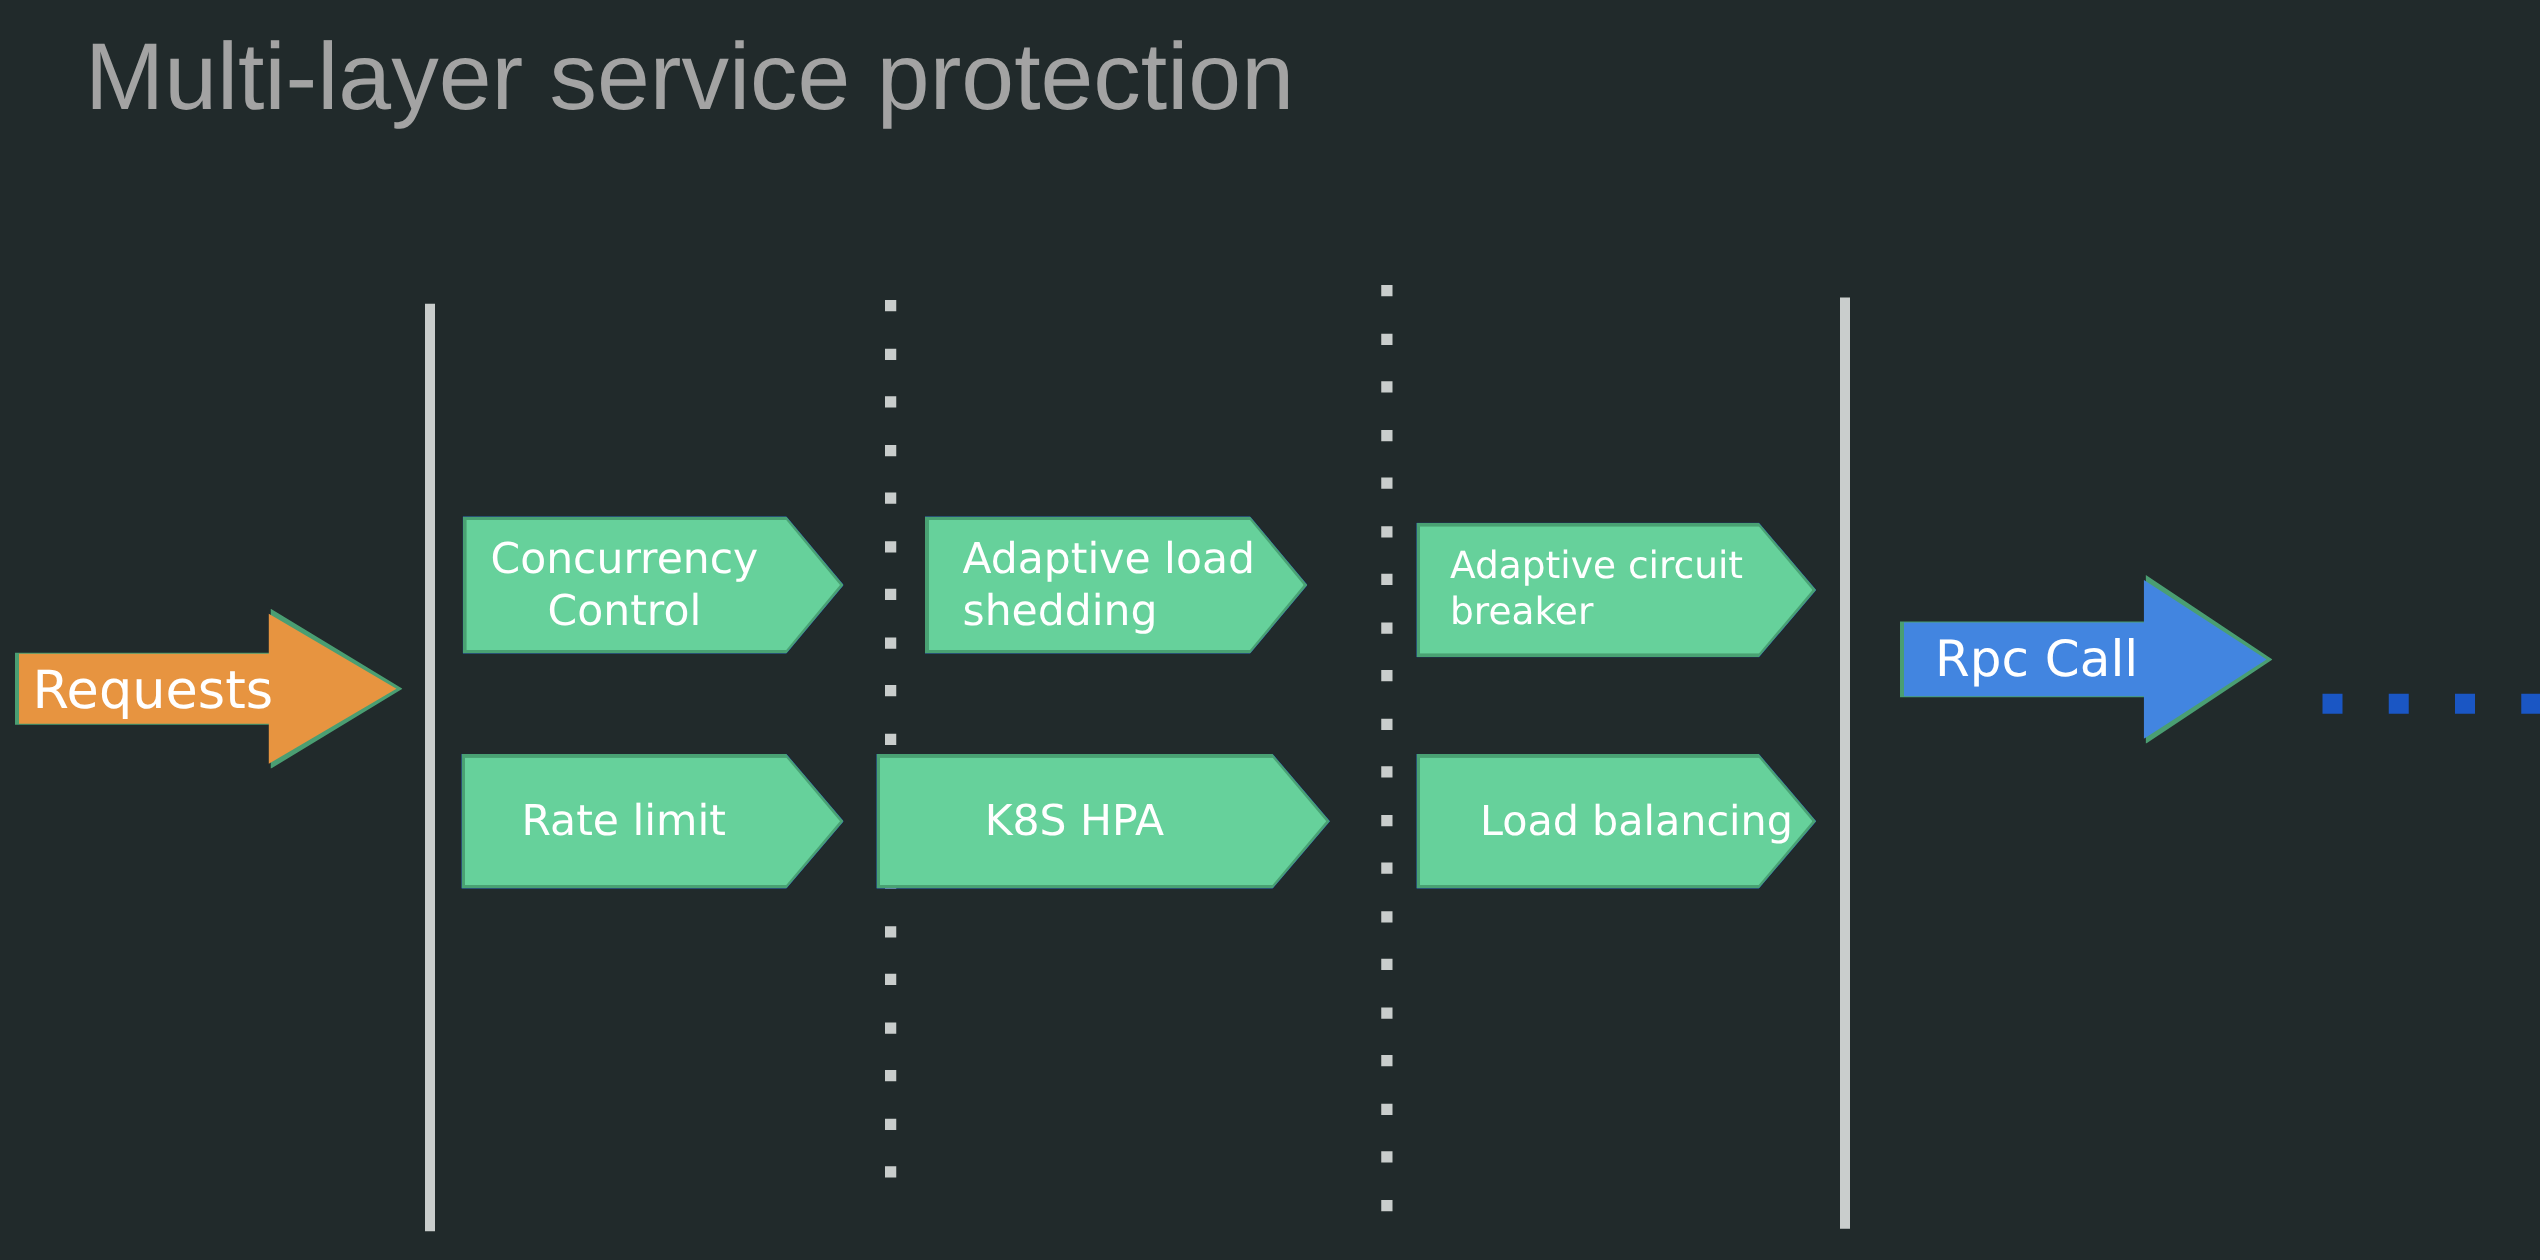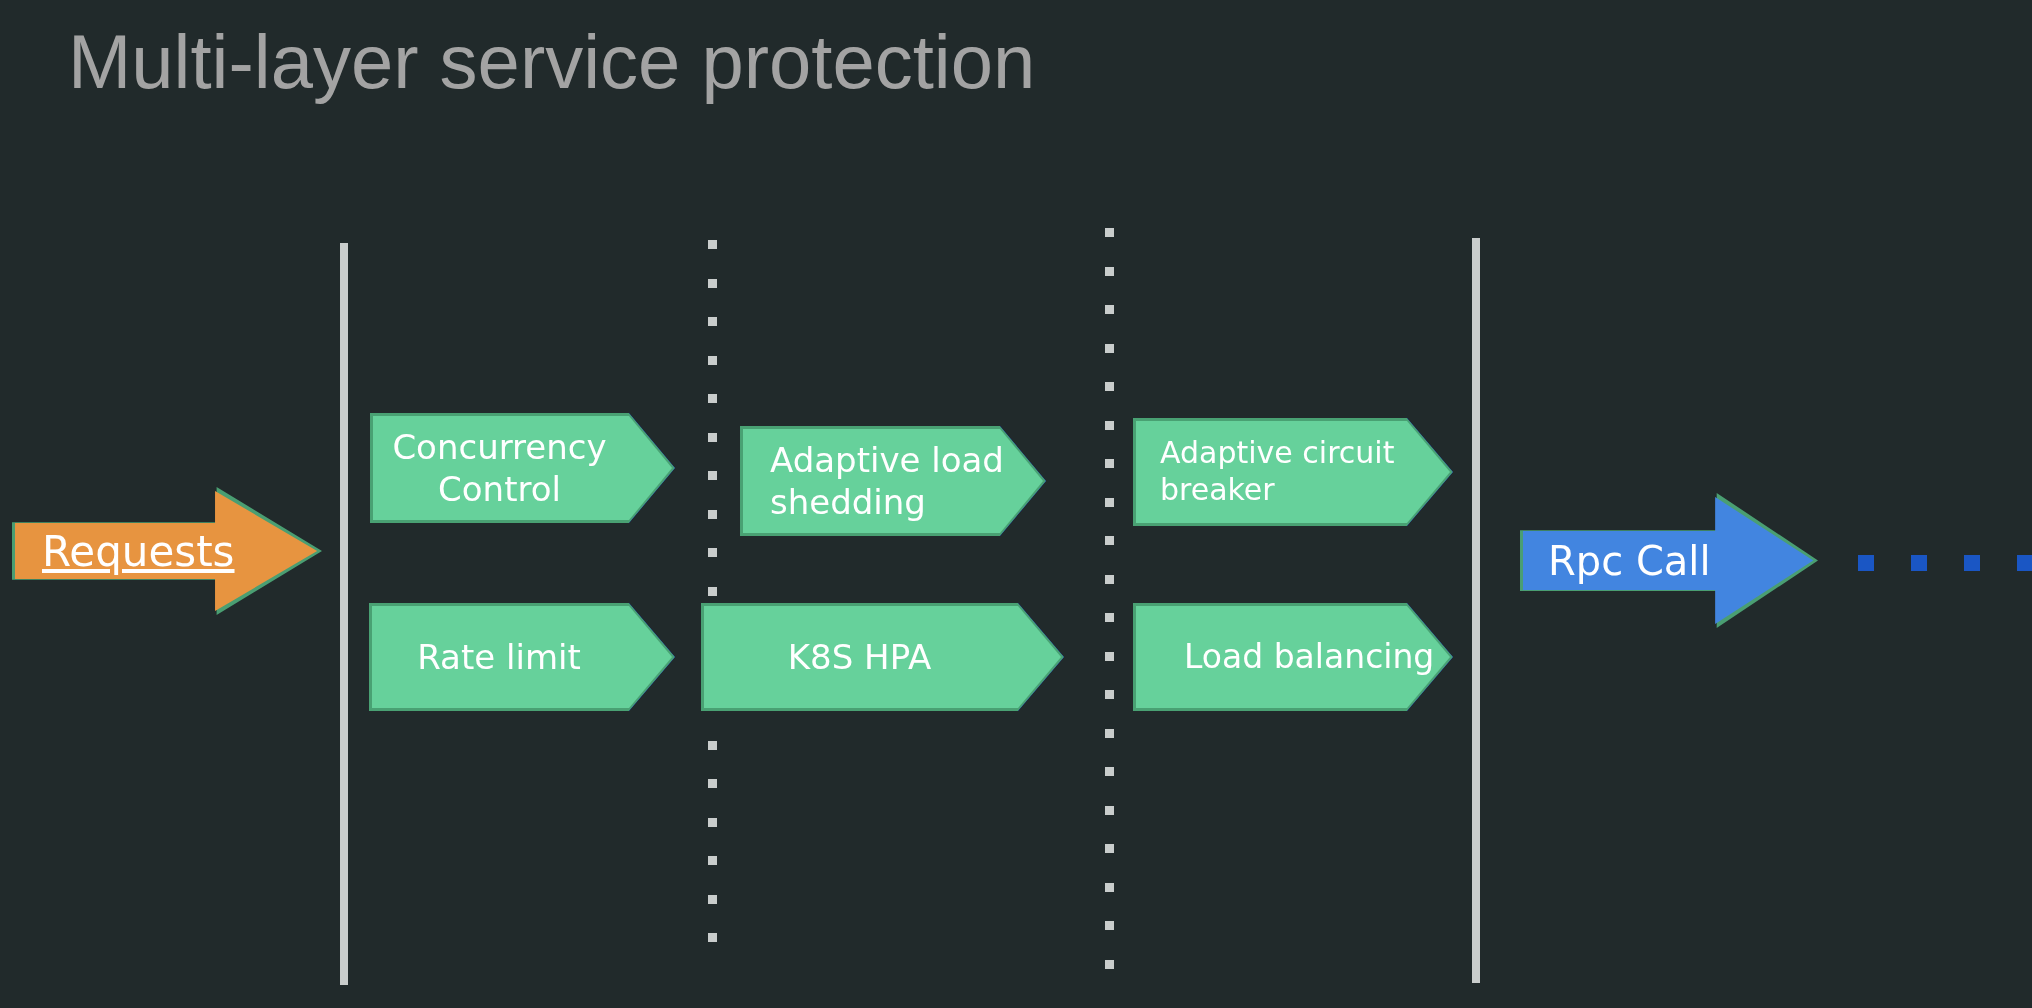--- a/index.html
+++ b/index.html
@@ -172,37 +172,37 @@
       <div class="vdot" style="top: 654.5px;"></div>
       <div class="vdot" style="top: 693px;"></div>
       <div class="vdot" style="top: 731.5px;"></div>
     </div>
 
   <div class="vline-solid" style="left:1472px; top:238px; height:745px;"></div>
 
   <div class="blockarrow" style="left:12px; top:487px; width:310px; height:128px;">
     <div class="outline"></div>
     <div class="face" style="background:#e79440;"></div>
-    <div class="inner" style="padding-left:30px; font-size:42px;text-decoration:underline;">Requests</div>
+    <div class="inner" style="padding-left:14px; font-size:42px;">Requests</div>
   </div>
 
   <div class="chev chev-green lbl-center" style="left:370px; top:413px; width:305px; height:110px;">
     <div class="edge"></div>
     <div class="chev-face"></div>
     <div class="inner" style="width:100%; padding-right:46px; font-size:34px; line-height:1.25; white-space:pre-line;">Concurrency
 Control</div>
   </div>
 
   <div class="chev chev-green lbl-center" style="left:369px; top:603px; width:306px; height:108px;">
     <div class="edge"></div>
     <div class="chev-face"></div>
     <div class="inner" style="width:100%; padding-right:46px; font-size:34px; line-height:1.25;">Rate limit</div>
   </div>
 
-  <div class="chev chev-green lbl-left" style="left:740px; top:413px; width:306px; height:110px;margin-top:13px;">
+  <div class="chev chev-green lbl-left" style="left:740px; top:413px; width:306px; height:110px;">
     <div class="edge"></div>
     <div class="chev-face"></div>
     <div class="inner" style="padding-left:30px; font-size:34px; line-height:1.25; white-space:pre-line;">Adaptive load
 shedding</div>
   </div>
 
   <div class="chev chev-green lbl-center" style="left:701px; top:603px; width:363px; height:108px;">
     <div class="edge"></div>
     <div class="chev-face"></div>
     <div class="inner" style="width:100%; padding-right:46px; font-size:34px; line-height:1.25;">K8S HPA</div>
@@ -214,21 +214,21 @@
     <div class="inner" style="padding-left:27px; font-size:30px; line-height:1.22; white-space:pre-line;">Adaptive circuit
 breaker</div>
   </div>
 
   <div class="chev chev-green lbl-left" style="left:1133px; top:603px; width:320px; height:108px;">
     <div class="edge"></div>
     <div class="chev-face"></div>
     <div class="inner" style="padding-left:27px; font-size:33px; line-height:1.25;margin-left:24px;">Load balancing</div>
   </div>
 
-  <div class="blockarrow" style="left:1520px; top:493px; width:298px; height:135px;">
+  <div class="blockarrow" style="left:1520px; top:460px; width:298px; height:135px;">
     <div class="outline"></div>
     <div class="face" style="background:#4285e0;"></div>
     <div class="inner" style="padding-left:28px; font-size:40px;">Rpc Call</div>
   </div>
 
   <div id="trail-dots">
       <div class="trail-dot" style="left: 1858px; top: 555px; background: rgb(26, 86, 196);"></div>
       <div class="trail-dot" style="left: 1911px; top: 555px; background: rgb(26, 86, 196);"></div>
       <div class="trail-dot" style="left: 1964px; top: 555px; background: rgb(26, 86, 196);"></div>
       <div class="trail-dot" style="left: 2017px; top: 555px; background: rgb(26, 86, 196);"></div>

